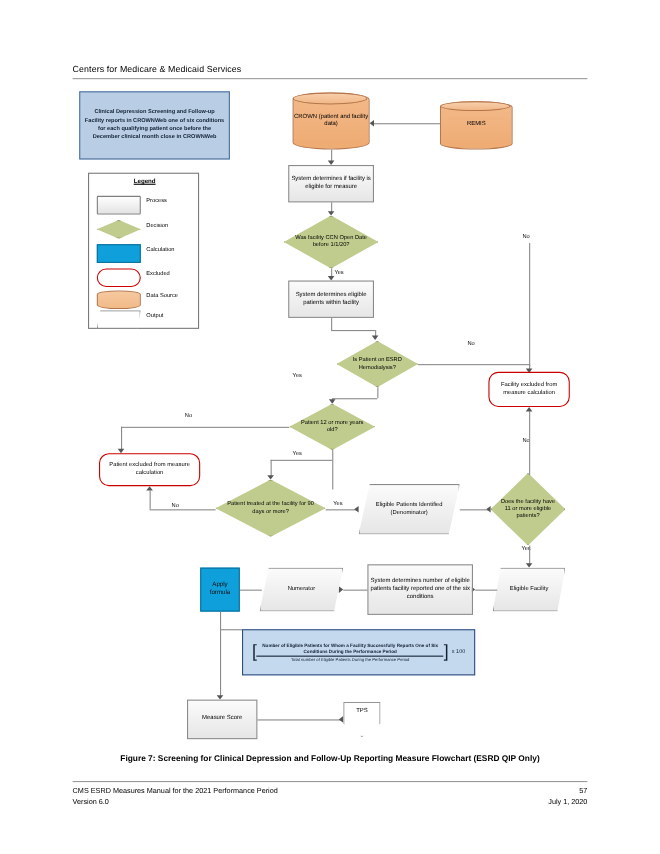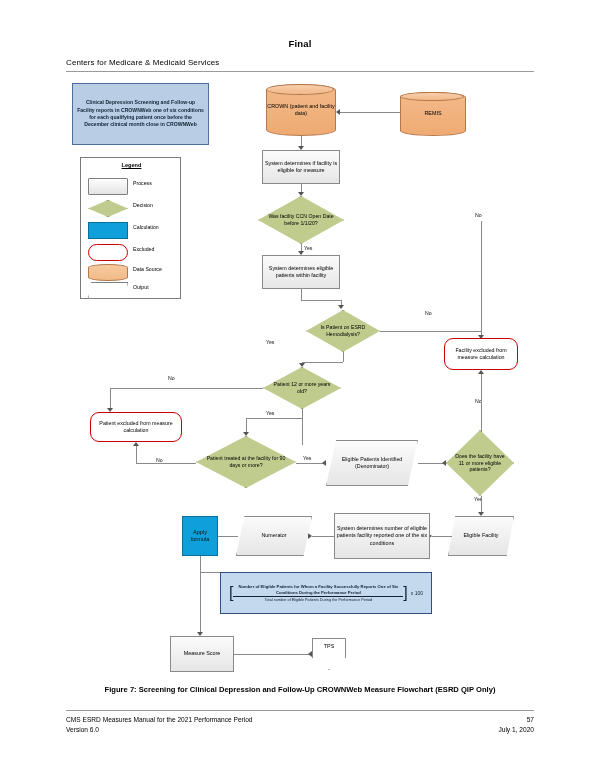--- a/index.html
+++ b/index.html
@@ -105,21 +105,20 @@
   .arr-u{border-left:3px solid transparent;border-right:3px solid transparent;border-bottom:4px solid #555;}
   .arr-l{border-top:3px solid transparent;border-bottom:3px solid transparent;border-right:4px solid #555;}
   .arr-r{border-top:3px solid transparent;border-bottom:3px solid transparent;border-left:4px solid #555;}
   .elbl{position:absolute;font-size:5.2px;color:#111;background:#fff;padding:0 1px;}
 </style>
 </head>
 <body>
 
 <div class="page">
 
-  <div class="doc-status">Final</div>
   <div class="hdr-org">Centers for Medicare &amp; Medicaid Services</div>
   <div class="hdr-rule"></div>
 
   <div class="note">
     <span>Clinical Depression Screening and Follow-up Facility reports in CROWNWeb one of six conditions for each qualifying patient once before the December clinical month close in CROWNWeb</span>
   </div>
 
   <div class="legend">
     <div class="legend-title">Legend</div>
 
@@ -320,20 +319,20 @@
   </div>
 
   <div class="ln lnh" style="left:234px;top:654px;width:76px;"></div>
   <div class="arr arr-l" style="left:308px;top:651px;"></div>
 
   <div class="tps" style="left:312px;top:638px;width:34px;height:32px;">
     <div class="tps-bg"></div>
     <div class="tps-txt">TPS</div>
   </div>
 
-  <div class="caption">Figure 7: Screening for Clinical Depression and Follow-Up CROWNWeb Measure Flowchart (ESRD QIP Only)</div>
+  <div class="caption">Figure 7: Screening for Clinical Depression and Follow-Up Reporting Measure Flowchart (ESRD QIP Only)</div>
   <div class="ftr-rule"></div>
   <div class="ftr-l1">CMS ESRD Measures Manual for the 2021 Performance Period</div>
   <div class="ftr-l2">Version 6.0</div>
   <div class="ftr-r1">57</div>
   <div class="ftr-r2">July 1, 2020</div>
 
 </div>
 
 </body></html>

